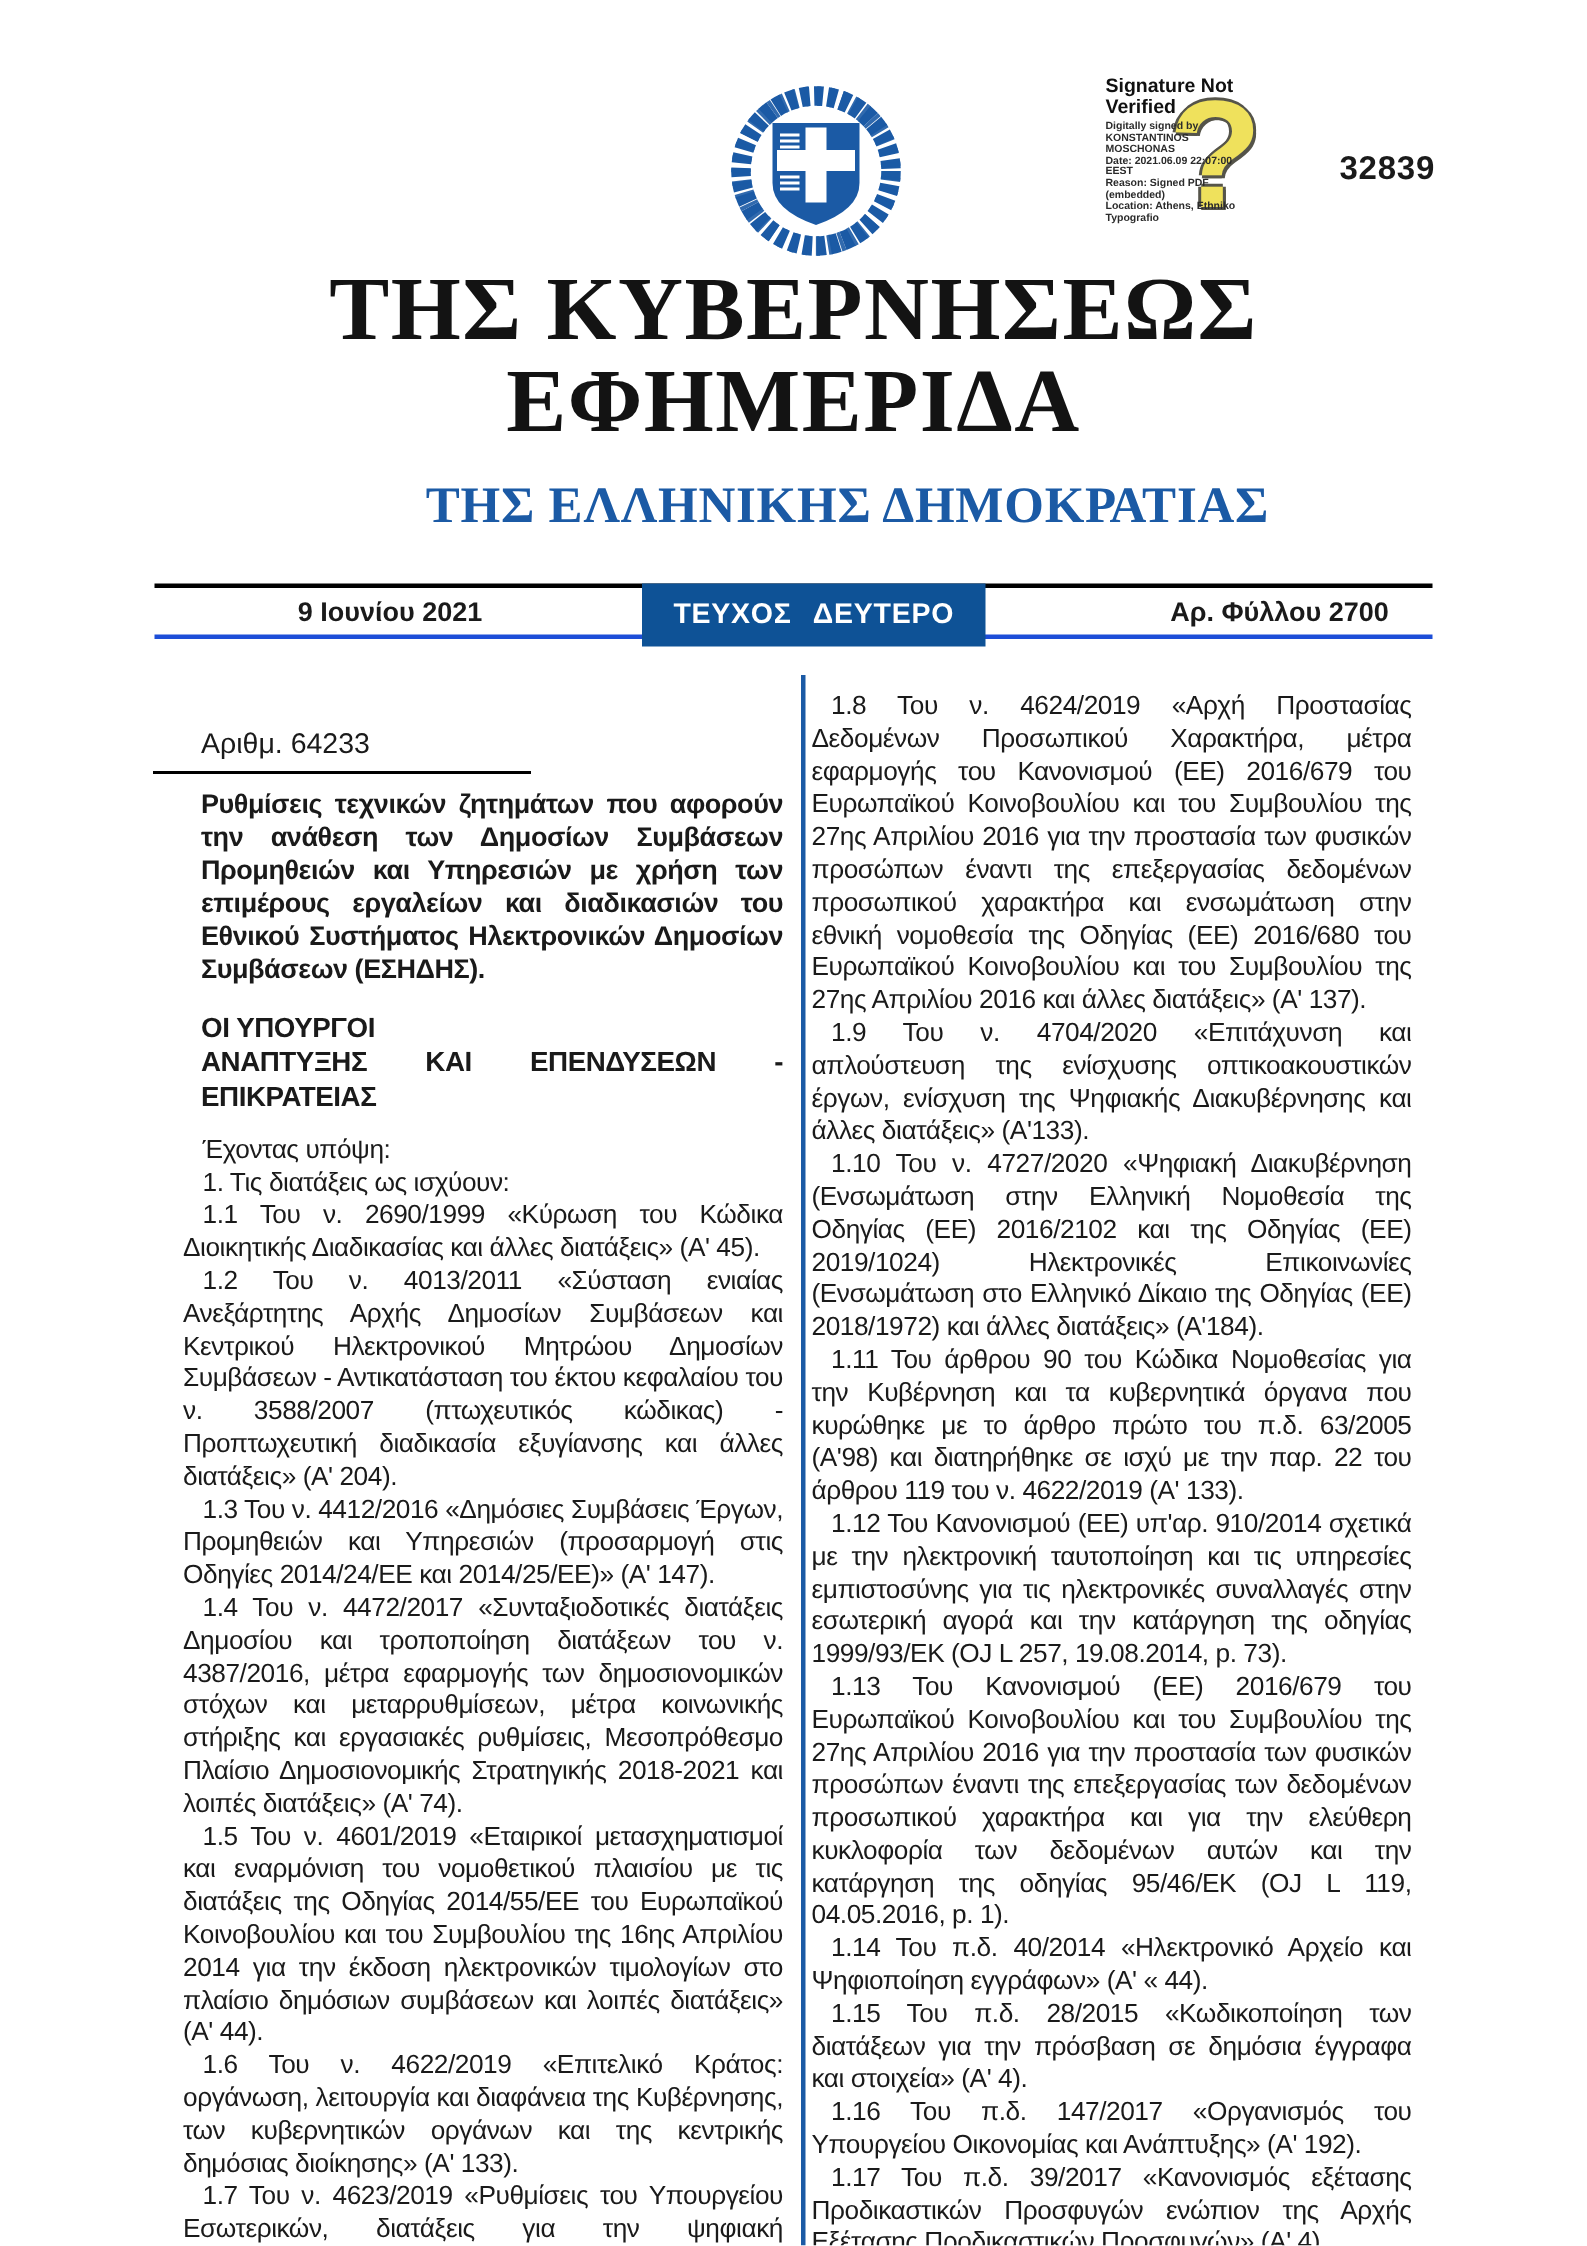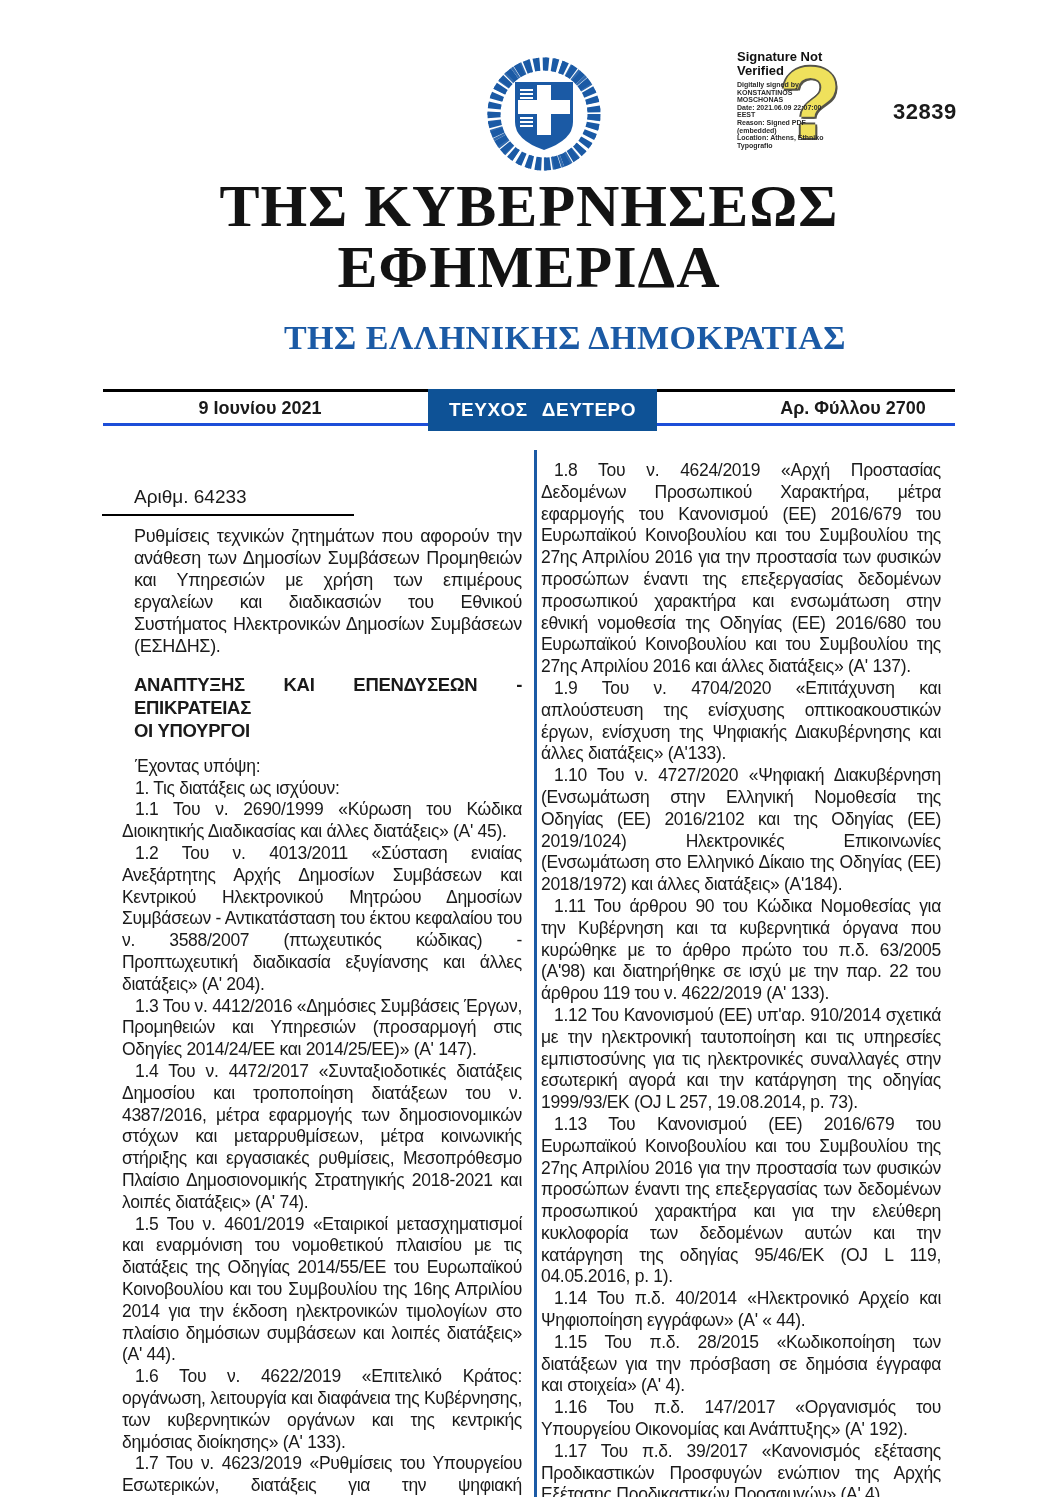--- a/index.html
+++ b/index.html
@@ -35,21 +35,21 @@
 
   
   .body-wrap{position:absolute;left:122px;top:450px;width:822px;display:flex;}
   .col{width:400px;font-size:17.5px;line-height:21.8px;letter-spacing:-.3px;text-align:justify;}
   .col p{margin:0;text-indent:13px;}
   .divider{width:3px;background:#1b5aa5;margin-left:12px;margin-right:4px;}
 
   .section-title{color:#154f9c;font-size:24px;font-weight:bold;margin:8px 0 0 12px;letter-spacing:.3px;}
   .decision-no{font-size:19px;margin:36px 0 0 12px;letter-spacing:0;}
   .rule{border:none;border-top:2.5px solid #000;width:252px;margin:6px 0 9px -20px;}
-  .subject{font-weight:normal;font-size:18px;line-height:22px;margin:2px 0 16px 12px;}
+  .subject{font-weight:bold;font-size:18px;line-height:22px;margin:2px 0 16px 12px;}
   .ministers{font-weight:bold;font-size:18.5px;line-height:23px;margin:16px 0 0 12px;}
   .col p.first{margin-top:14px;}
 </style>
 </head>
 <body>
 
 <div class="page">
 
   <div class="stamp">
     <div class="stamp-q">?</div>
@@ -101,22 +101,22 @@
     <div class="info-sheet">Αρ. Φύλλου 2700</div>
   </div>
 
   <div class="body-wrap">
 
     <div class="col">
       <div class="decision-no">Αριθμ. 64233</div>
       <hr class="rule">
       <div class="subject">Ρυθμίσεις τεχνικών ζητημάτων που αφορούν την ανάθεση των Δημοσίων Συμβάσεων Προμηθειών και Υπηρεσιών με χρήση των επιμέρους εργαλείων και διαδικασιών του Εθνικού Συστήματος Ηλεκτρονικών Δημοσίων Συμβάσεων (ΕΣΗΔΗΣ).</div>
       <div class="ministers">
+        <div>ΟΙ ΥΠΟΥΡΓΟΙ</div>
         <div>ΑΝΑΠΤΥΞΗΣ ΚΑΙ ΕΠΕΝΔΥΣΕΩΝ - ΕΠΙΚΡΑΤΕΙΑΣ</div>
-        <div>ΟΙ ΥΠΟΥΡΓΟΙ</div>
       </div>
       <p class="first">Έχοντας υπόψη:</p>
       <p>1. Τις διατάξεις ως ισχύουν:</p>
       <p>1.1 Του ν. 2690/1999 «Κύρωση του Κώδικα Διοικητικής Διαδικασίας και άλλες διατάξεις» (Α' 45).</p>
       <p>1.2 Του ν. 4013/2011 «Σύσταση ενιαίας Ανεξάρτητης Αρχής Δημοσίων Συμβάσεων και Κεντρικού Ηλεκτρονικού Μητρώου Δημοσίων Συμβάσεων - Αντικατάσταση του έκτου κεφαλαίου του ν. 3588/2007 (πτωχευτικός κώδικας) - Προπτωχευτική διαδικασία εξυγίανσης και άλλες διατάξεις» (Α' 204).</p>
       <p>1.3 Του ν. 4412/2016 «Δημόσιες Συμβάσεις Έργων, Προμηθειών και Υπηρεσιών (προσαρμογή στις Οδηγίες 2014/24/ΕΕ και 2014/25/ΕΕ)» (Α' 147).</p>
       <p>1.4 Του ν. 4472/2017 «Συνταξιοδοτικές διατάξεις Δημοσίου και τροποποίηση διατάξεων του ν. 4387/2016, μέτρα εφαρμογής των δημοσιονομικών στόχων και μεταρρυθμίσεων, μέτρα κοινωνικής στήριξης και εργασιακές ρυθμίσεις, Μεσοπρόθεσμο Πλαίσιο Δημοσιονομικής Στρατηγικής 2018-2021 και λοιπές διατάξεις» (Α' 74).</p>
       <p>1.5 Του ν. 4601/2019 «Εταιρικοί μετασχηματισμοί και εναρμόνιση του νομοθετικού πλαισίου με τις διατάξεις της Οδηγίας 2014/55/ΕΕ του Ευρωπαϊκού Κοινοβουλίου και του Συμβουλίου της 16ης Απριλίου 2014 για την έκδοση ηλεκτρονικών τιμολογίων στο πλαίσιο δημόσιων συμβάσεων και λοιπές διατάξεις» (Α' 44).</p>
       <p>1.6 Του ν. 4622/2019 «Επιτελικό Κράτος: οργάνωση, λειτουργία και διαφάνεια της Κυβέρνησης, των κυβερνητικών οργάνων και της κεντρικής δημόσιας διοίκησης» (Α' 133).</p>
       <p>1.7 Του ν. 4623/2019 «Ρυθμίσεις του Υπουργείου Εσωτερικών, διατάξεις για την ψηφιακή διακυβέρνηση, συνταξιοδοτικές ρυθμίσεις και άλλα επείγοντα ζητήματα» (Α' 134).</p>

